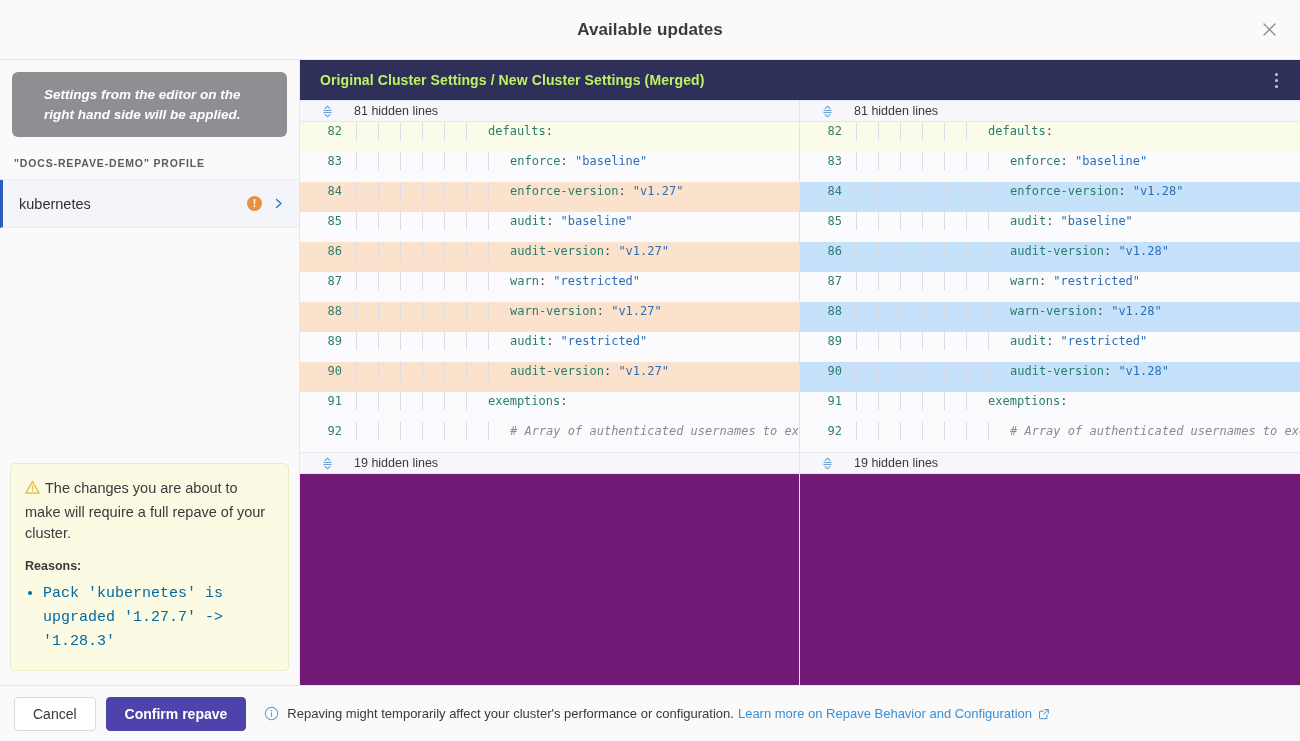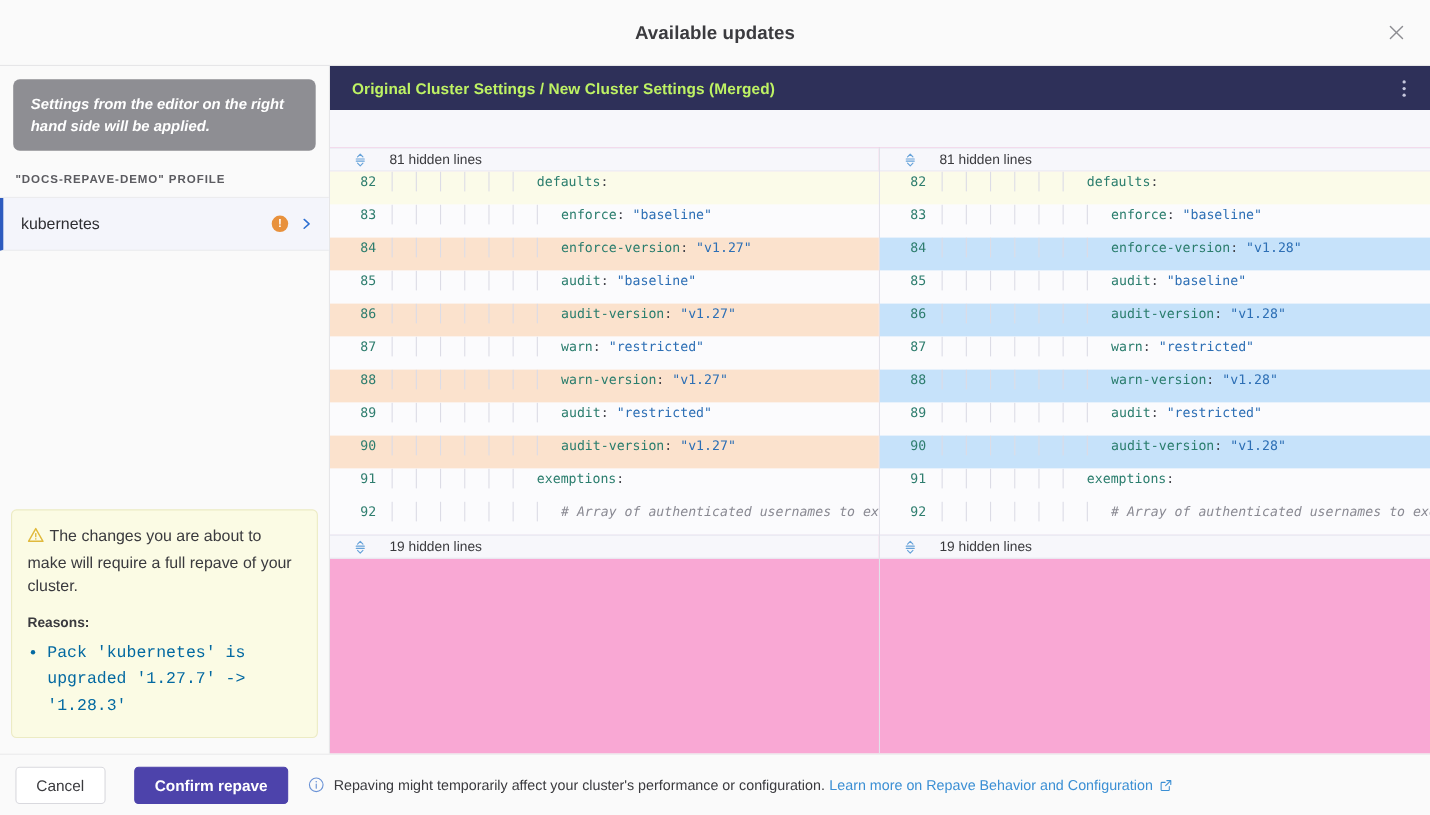--- a/index.html
+++ b/index.html
@@ -56,21 +56,21 @@
     background: #fafafa;
     border-right: 1px solid #e6e6e8;
     position: relative;
     display: flex; flex-direction: column;
   }
   .tooltip-box {
     margin: 12px;
     background: #8e8e93;
     color: #ffffff;
     border-radius: 6px;
-    padding: 13px 16px;
+    padding: 13px 32px;
     font-style: italic;
     font-weight: 600;
     font-size: 13.5px;
     line-height: 1.45;
   }
   .profile-label {
     padding: 8px 14px 10px 14px;
     font-size: 10.5px;
     letter-spacing: .85px;
     color: #5b5b60;
@@ -149,24 +149,23 @@
     flex: 1 1 auto;
     display: flex;
     min-height: 0;
     background: #f7f7fb;
     overflow: hidden;
   }
   .pane {
     position: relative;
     flex: 1 1 50%;
     min-width: 0;
-    background: #f9a8d4;
+    background: #701a75;
     border-right: 1px solid #e2e2ea;
     overflow: hidden;
-    margin-top: 34px;
   }
   .pane.right { border-right: none; }
 
   .fold-row {
     display: flex; align-items: center;
     height: 22px;
     background: #f7f7fb;
     border-bottom: 1px solid #e6e6ef;
     border-top: 1px solid #e6e6ef;
     font-size: 12.5px;
@@ -229,21 +228,21 @@
     height: 34px;
     border-radius: 4px;
     font-size: 14px;
     display: flex; align-items: center; justify-content: center;
     cursor: pointer;
     padding: 0 18px;
   }
   .btn-cancel {
     background: #ffffff; color: #3a3a3e;
     border: 1px solid #d9d9de;
-    margin-right: 26px;
+    margin-right: 10px;
   }
   .btn-confirm {
     background: #4d43ab; color: #ffffff;
     border: 1px solid #4d43ab;
     font-weight: 600;
   }
   .footer-note {
     margin-left: 18px;
     display: flex; align-items: center;
     font-size: 13px; color: #3a3a3e;

